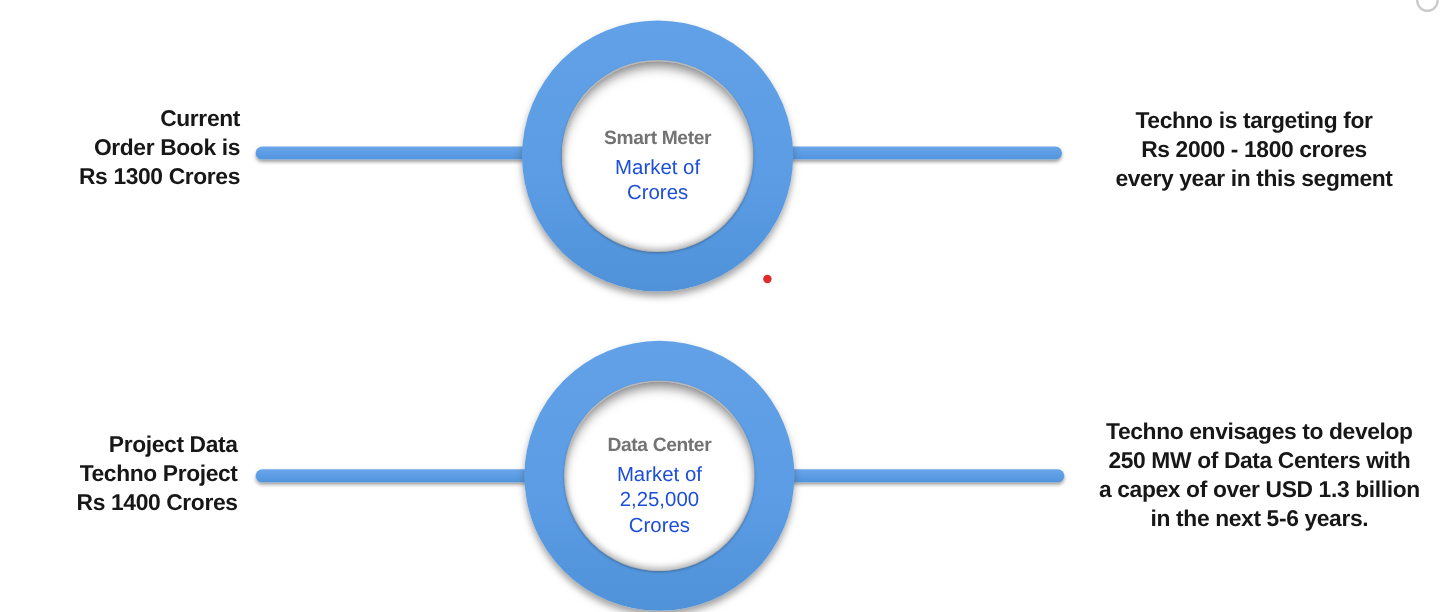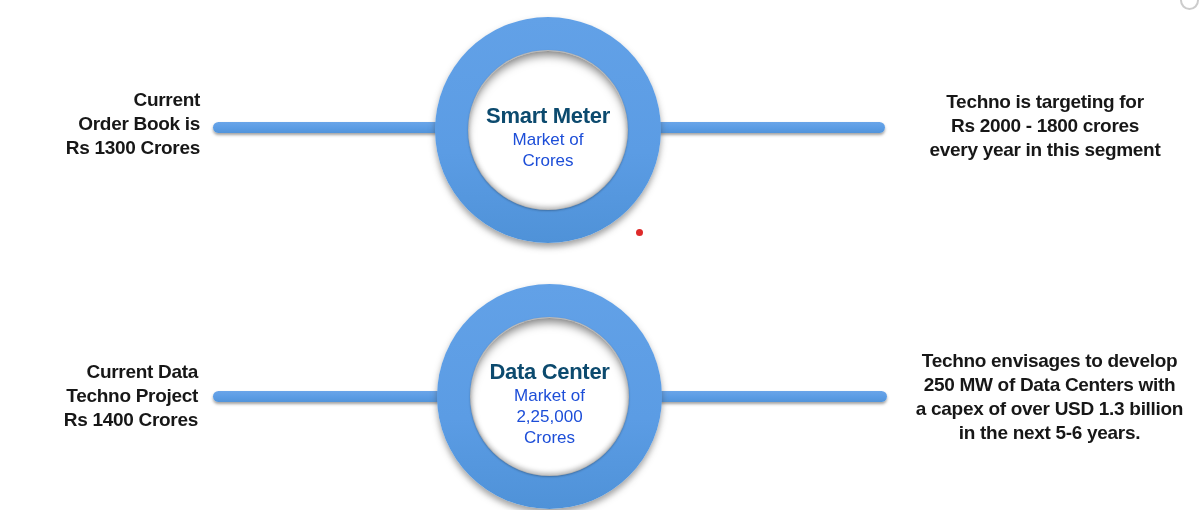--- a/index.html
+++ b/index.html
@@ -69,24 +69,24 @@
     align-items: center;
     justify-content: center;
   }
   .circle-text {
     text-align: center;
     transform: translateY(7px);
   }
   .circle-title {
     display: block;
     font-weight: bold;
-    font-size: 22px;
+    font-size: 16px;
     line-height: 26px;
     letter-spacing: -0.3px;
-    color: #0c4a6e;
+    color: #737373;
   }
   .circle-line {
     display: block;
     font-size: 17px;
     line-height: 21px;
     color: #1d4ed8;
   }
 
   
   .red-dot {
@@ -131,21 +131,21 @@
     </div>
   </div>
 
   <div class="note note-right note-right-1">
     <span class="line">Techno is targeting for</span>
     <span class="line">Rs 2000 - 1800 crores</span>
     <span class="line">every year in this segment</span>
   </div>
 
   <div class="note note-left note-left-2">
-    <span class="line">Current Data</span>
+    <span class="line">Project Data</span>
     <span class="line">Techno Project</span>
     <span class="line">Rs 1400 Crores</span>
   </div>
 
   <div class="bar bar-l2"></div>
   <div class="bar bar-r2"></div>
 
   <div class="ring ring-2">
     <div class="inner">
       <div class="circle-text">

